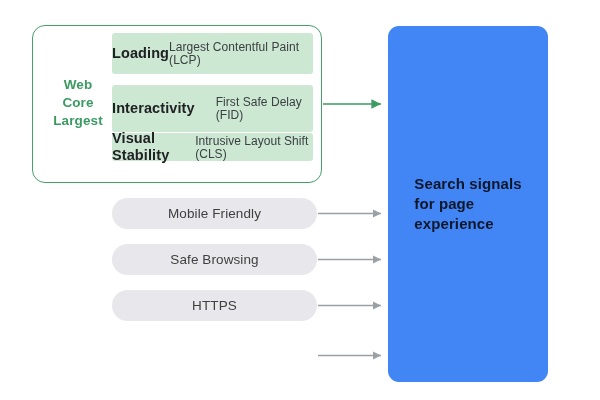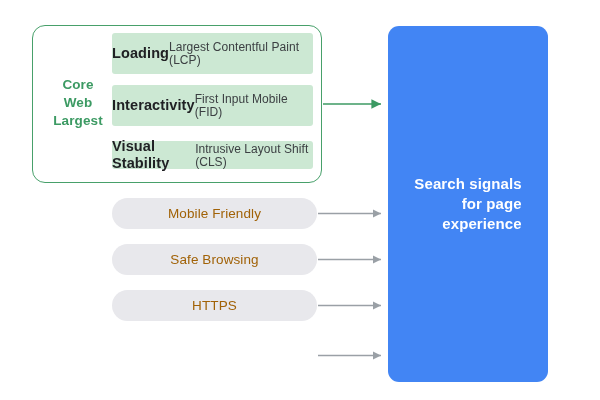--- a/index.html
+++ b/index.html
@@ -51,22 +51,22 @@
     width: 201px;
     background: #cce8d3;
     border-radius: 3px;
     box-sizing: border-box;
     display: flex;
     flex-direction: row;
     align-items: center;
     justify-content: center;
   }
   #vital-0 { top: 33px;  height: 41px; }
-  #vital-1 { top: 85px;  height: 41px; }
-  #vital-2 { top: 133px; height: 28px; margin-top: 8px; }
+  #vital-1 { top: 85px;  height: 47px; gap: 21px; }
+  #vital-2 { top: 133px; height: 28px; }
   .vital-title {
     color: #202124;
     font-size: 14.5px;
     font-weight: bold;
     line-height: 17px;
     letter-spacing: 0.1px;
   }
   .vital-sub {
     color: #3c4043;
     font-size: 12px;
@@ -87,45 +87,45 @@
     box-sizing: border-box;
     display: flex;
     align-items: center;
     justify-content: center;
   }
   #signal-0 { top: 198px; }
   #signal-1 { top: 244px; }
   #signal-2 { top: 290px; }
   #signal-3 { top: 340px; }
   .signal-label {
-    color: #a16207;
+    color: #404040;
     font-size: 13.5px;
     font-weight: normal;
     letter-spacing: 0.1px;
   }
 
   
   #destination-box {
     position: absolute;
     left: 388px;
     top: 26px;
     width: 160px;
     height: 356px;
     background: #4285f4;
     border-radius: 11px;
     display: flex;
     align-items: center;
     justify-content: center;
   }
   #destination-text {
-    color: #ffffff;
+    color: #0f172a;
     font-size: 15px;
     font-weight: bold;
     line-height: 20px;
-    text-align: right;
+    text-align: left;
     letter-spacing: 0.1px;
     white-space: pre-line;
   }
 
   
   #connectors {
     position: absolute;
     left: 0;
     top: 0;
     width: 600px;
@@ -134,33 +134,33 @@
   }
 </style>
 </head>
 <body>
 
 <div id="canvas">
 
   <div id="cwv-group"></div>
 
   <div id="cwv-label">
+    <span class="cwv-label-line">Web</span>
     <span class="cwv-label-line">Core</span>
-    <span class="cwv-label-line">Web</span>
     <span class="cwv-label-line">Largest</span>
   </div>
 
   <div class="vital-pill" id="vital-0">
     <span class="vital-title">Loading</span>
     <span class="vital-sub">Largest Contentful Paint (LCP)</span>
   </div>
 
   <div class="vital-pill" id="vital-1">
     <span class="vital-title">Interactivity</span>
-    <span class="vital-sub">First Input Mobile (FID)</span>
+    <span class="vital-sub">First Safe Delay (FID)</span>
   </div>
 
   <div class="vital-pill" id="vital-2">
     <span class="vital-title">Visual Stability</span>
     <span class="vital-sub">Intrusive Layout Shift (CLS)</span>
   </div>
 
   <div class="signal-pill" id="signal-0">
     <span class="signal-label">Mobile Friendly</span>
   </div>

